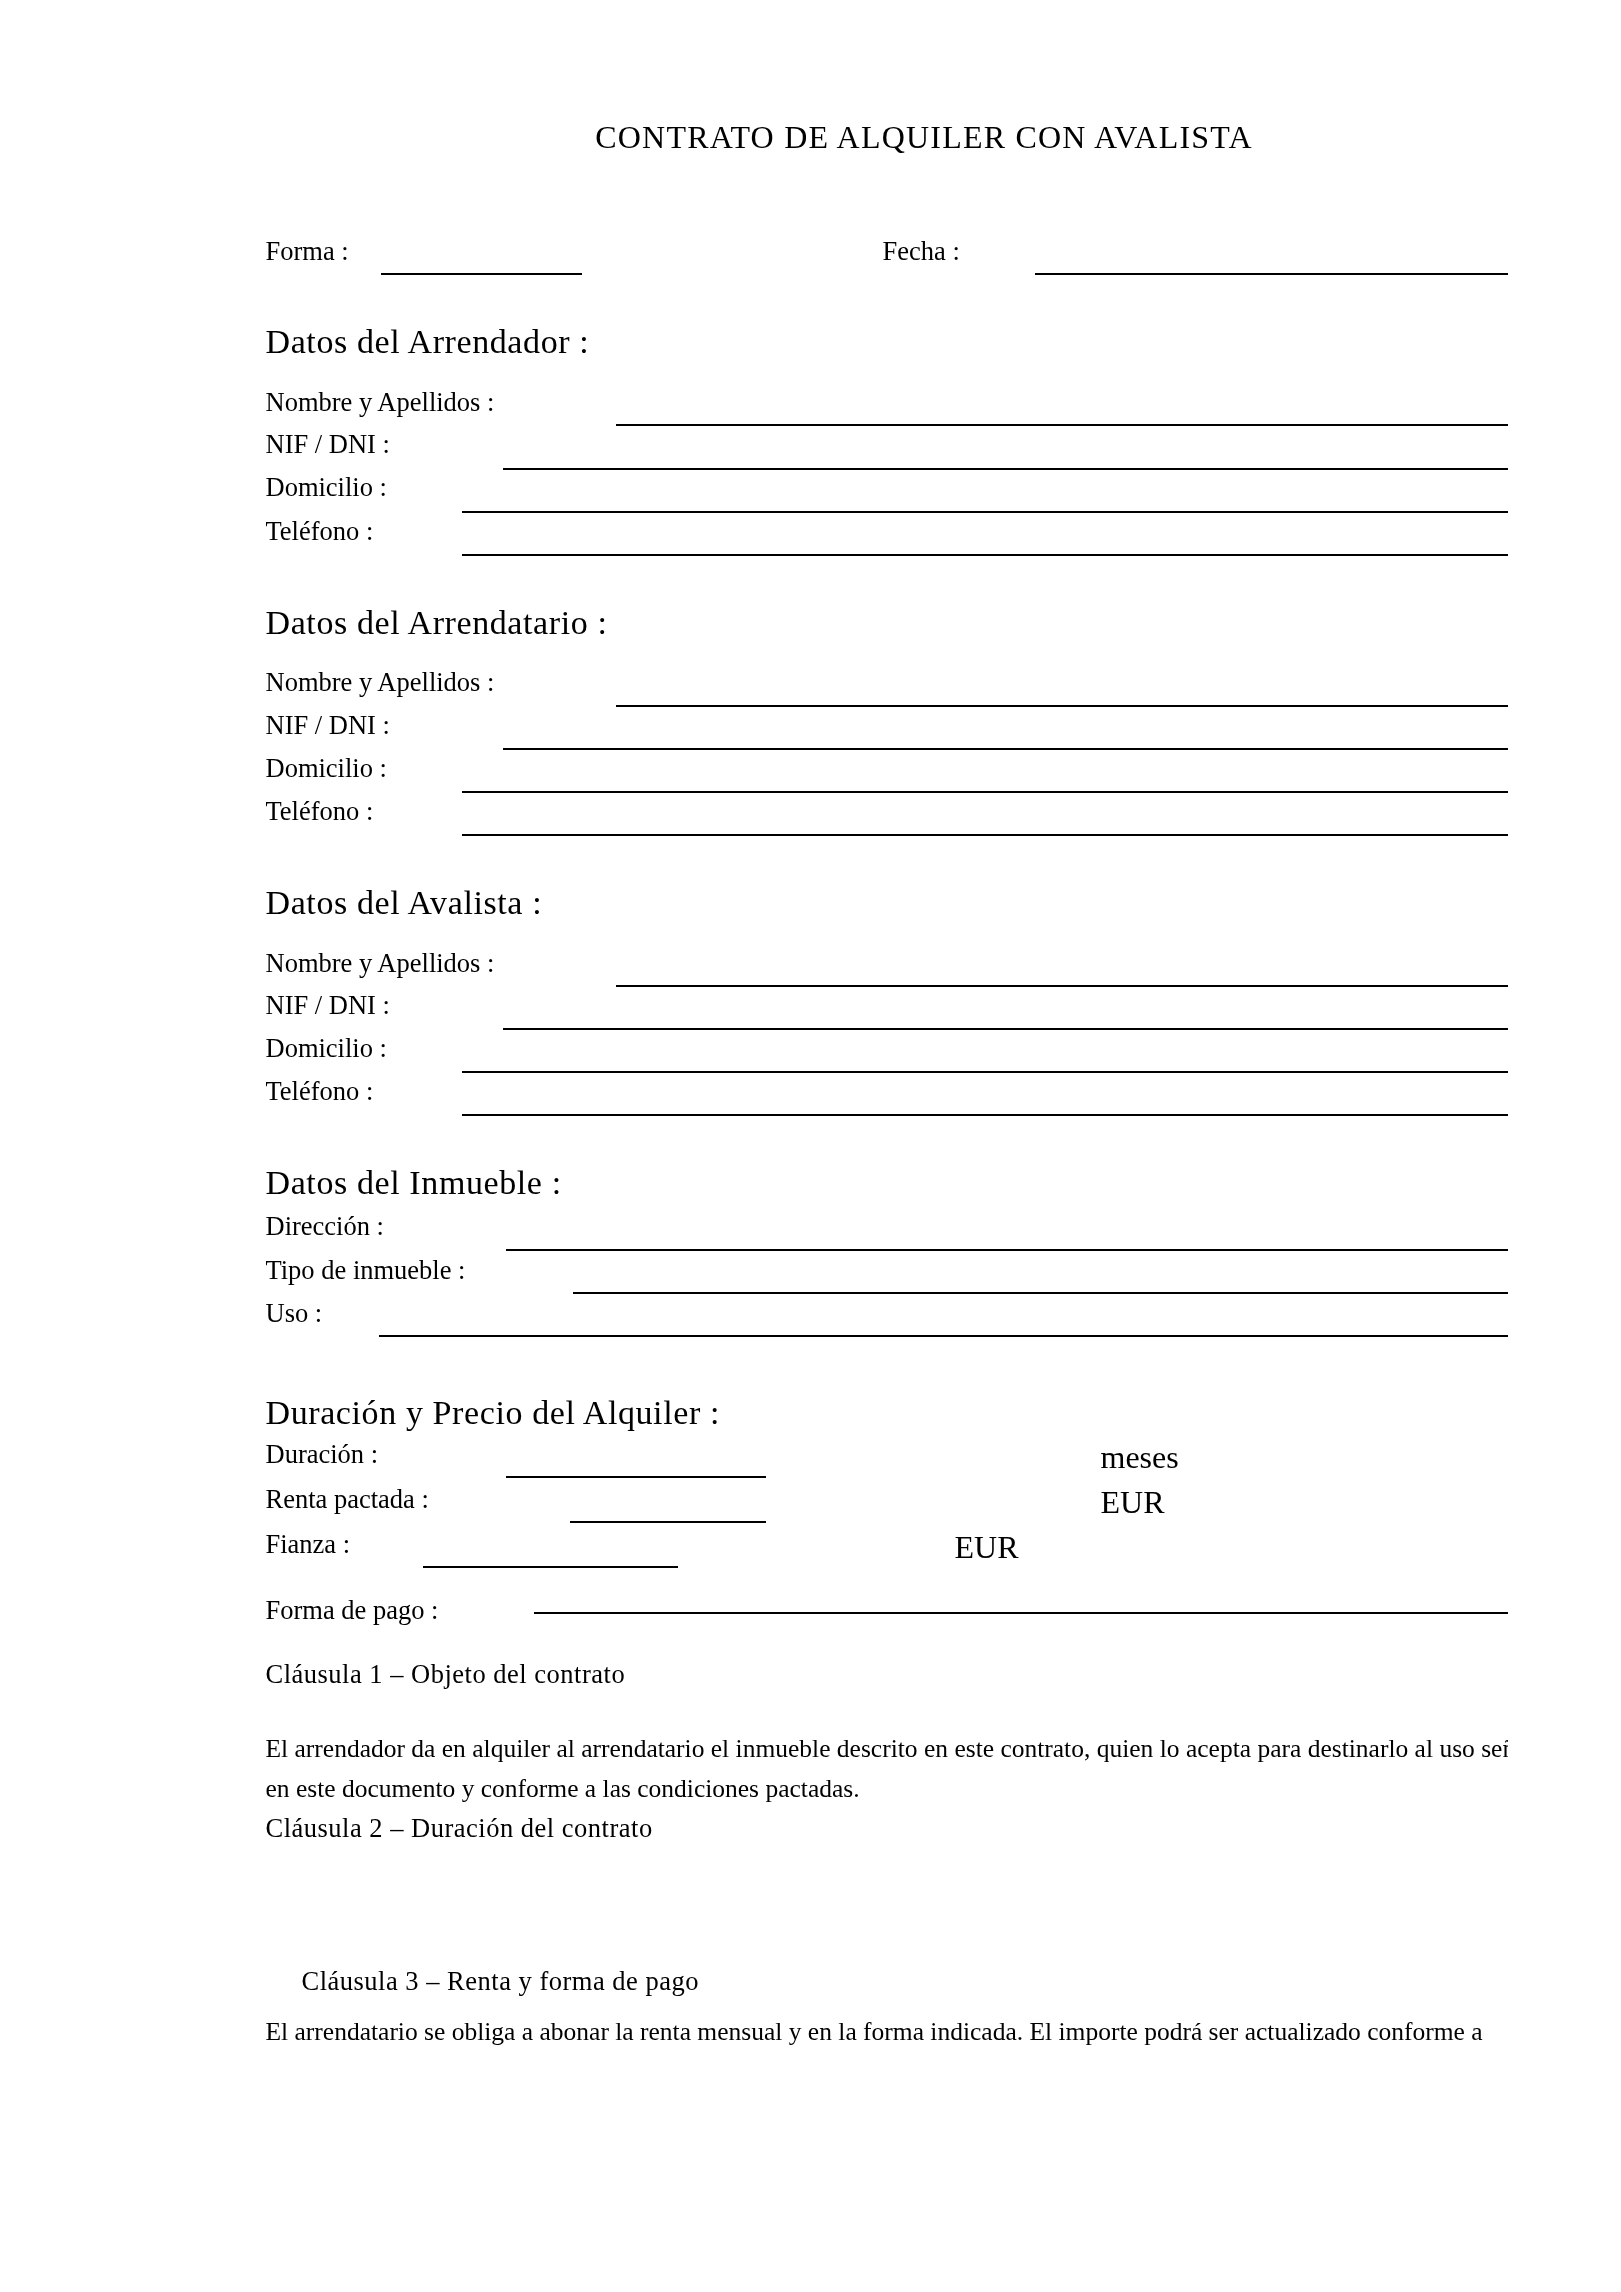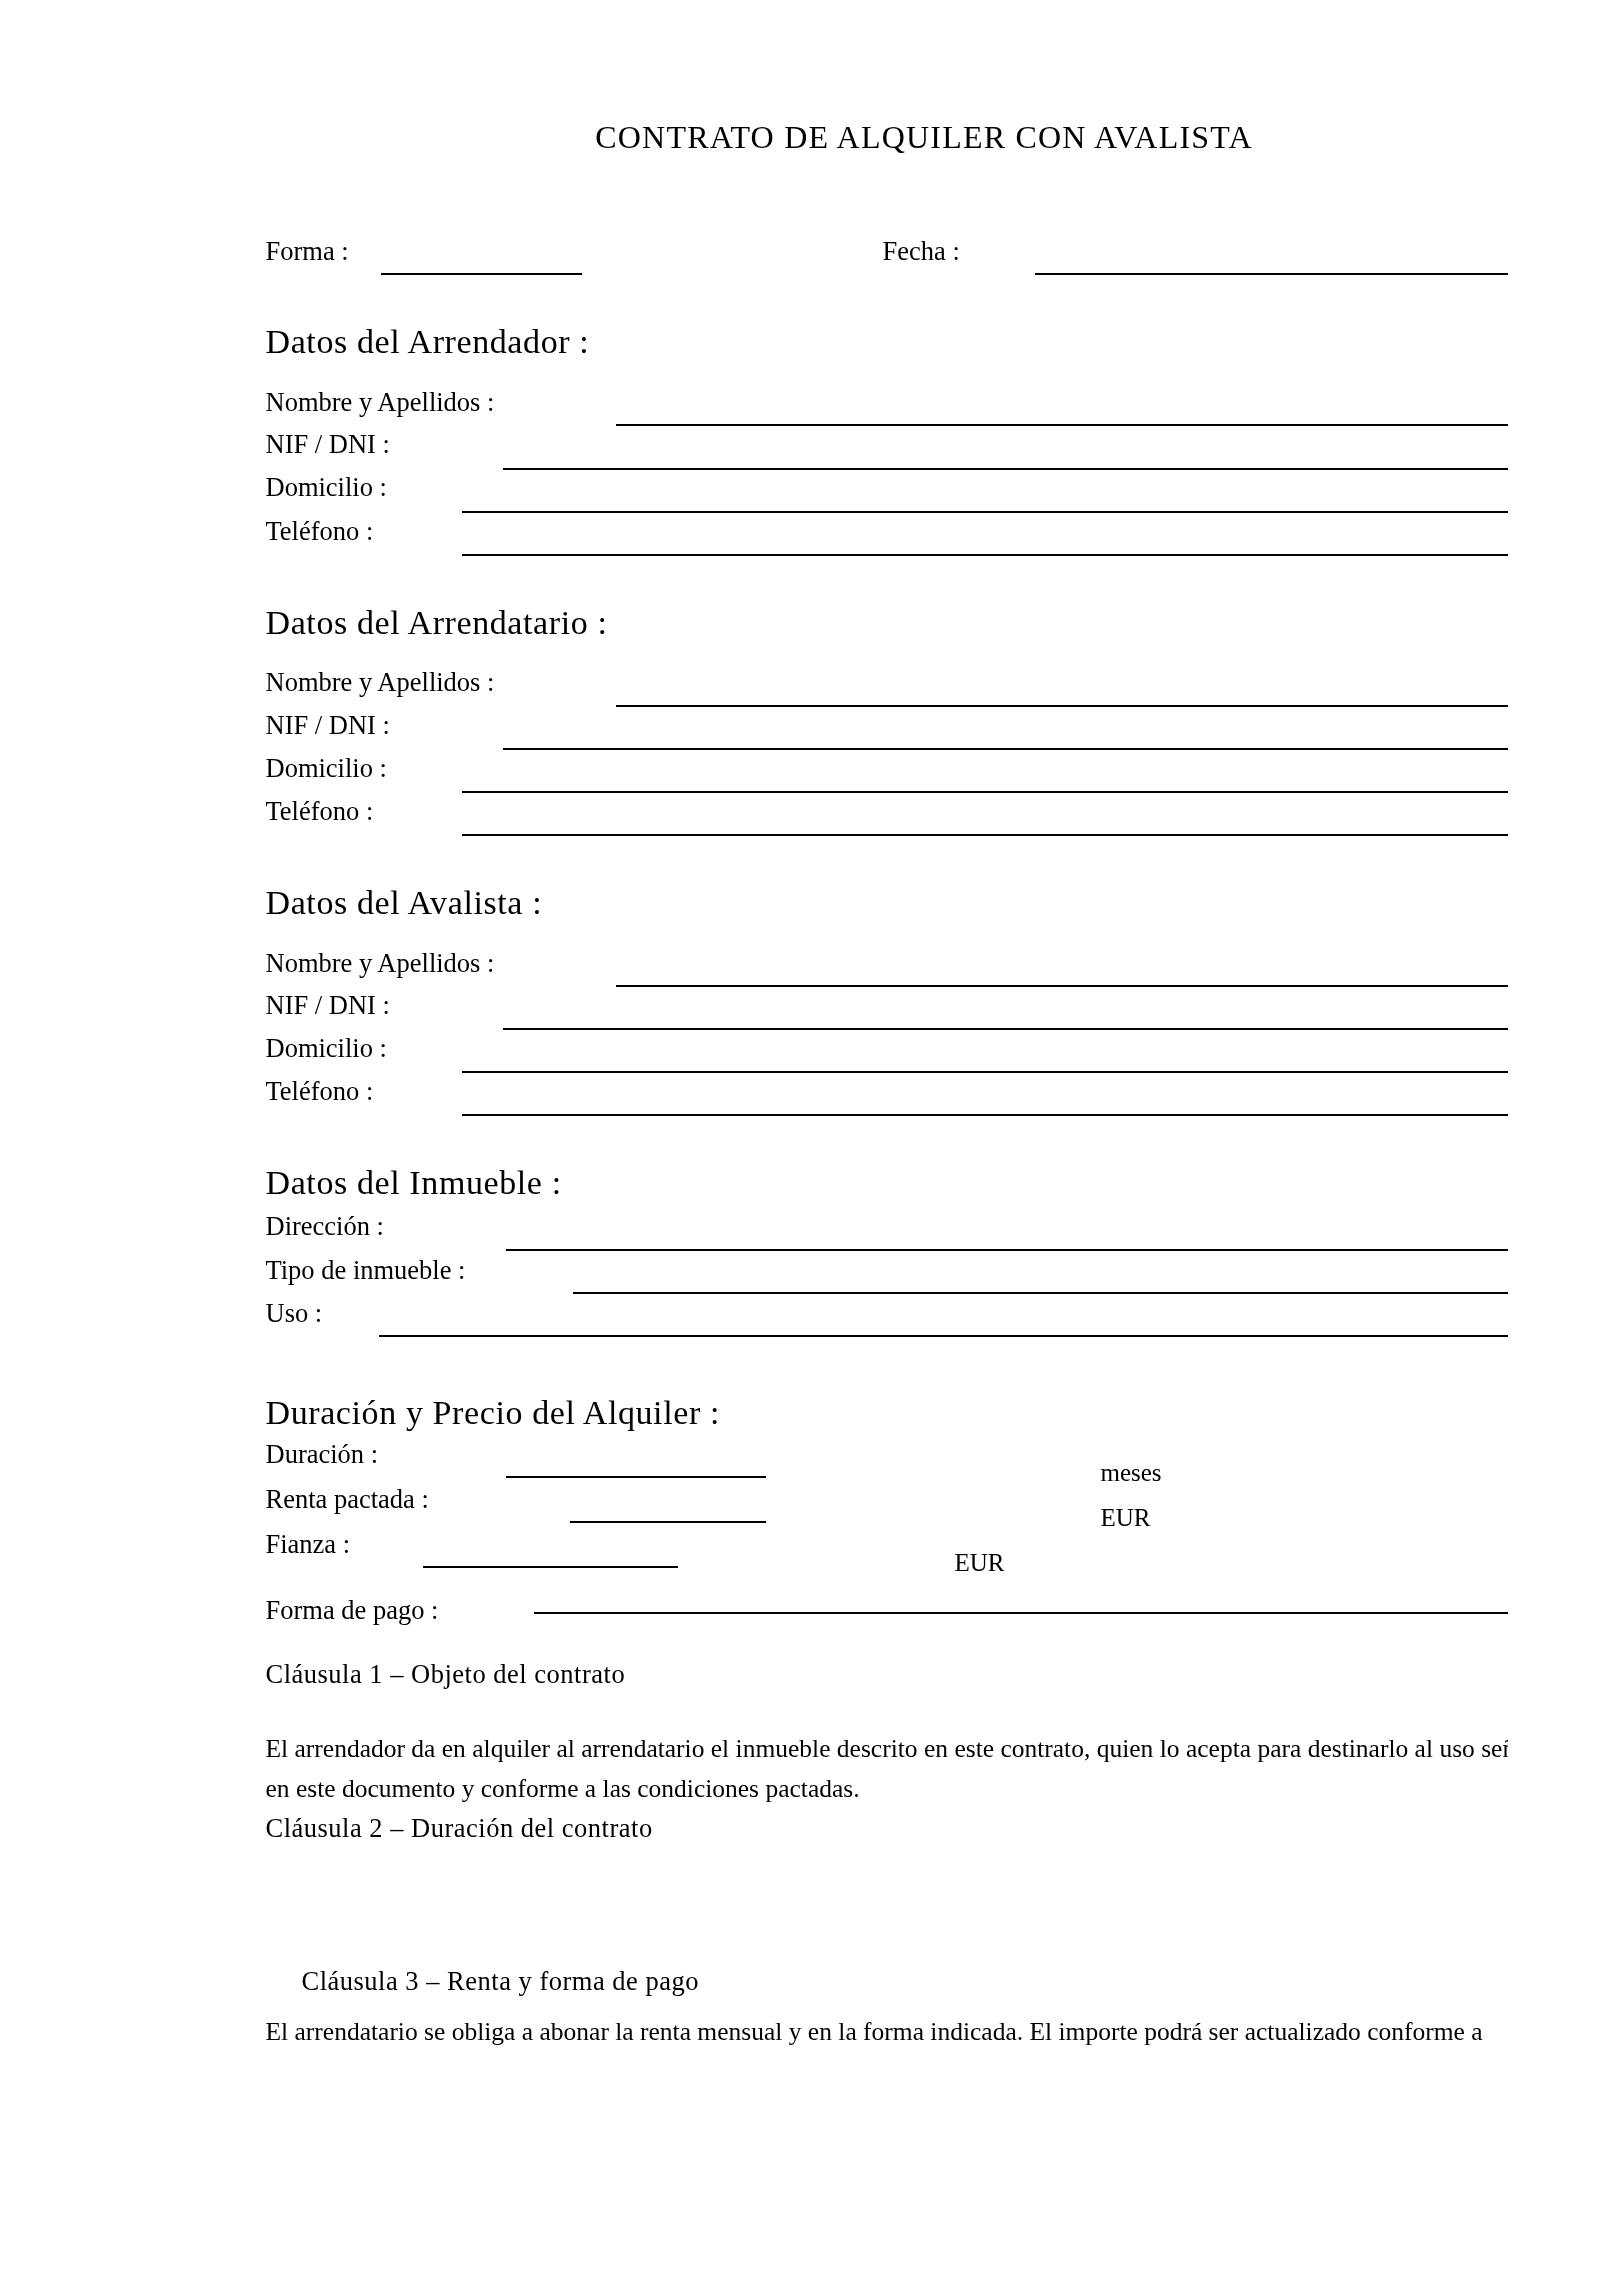--- a/index.html
+++ b/index.html
@@ -48,24 +48,23 @@
     letter-spacing: 0.6px;
     white-space: nowrap;
   }
   .rule {
     position: absolute;
     height: 0;
     border-top: 2.9px solid #000000;
   }
   .suffix {
     position: absolute;
-    font-size: 25px;
+    font-size: 32px;
     line-height: 1.0;
     white-space: nowrap;
-    margin-top: 19px;
   }
 
   
   .clause-head {
     position: absolute;
     font-size: 26.5px;
     line-height: 1.0;
     letter-spacing: 0.5px;
     white-space: nowrap;
   }

